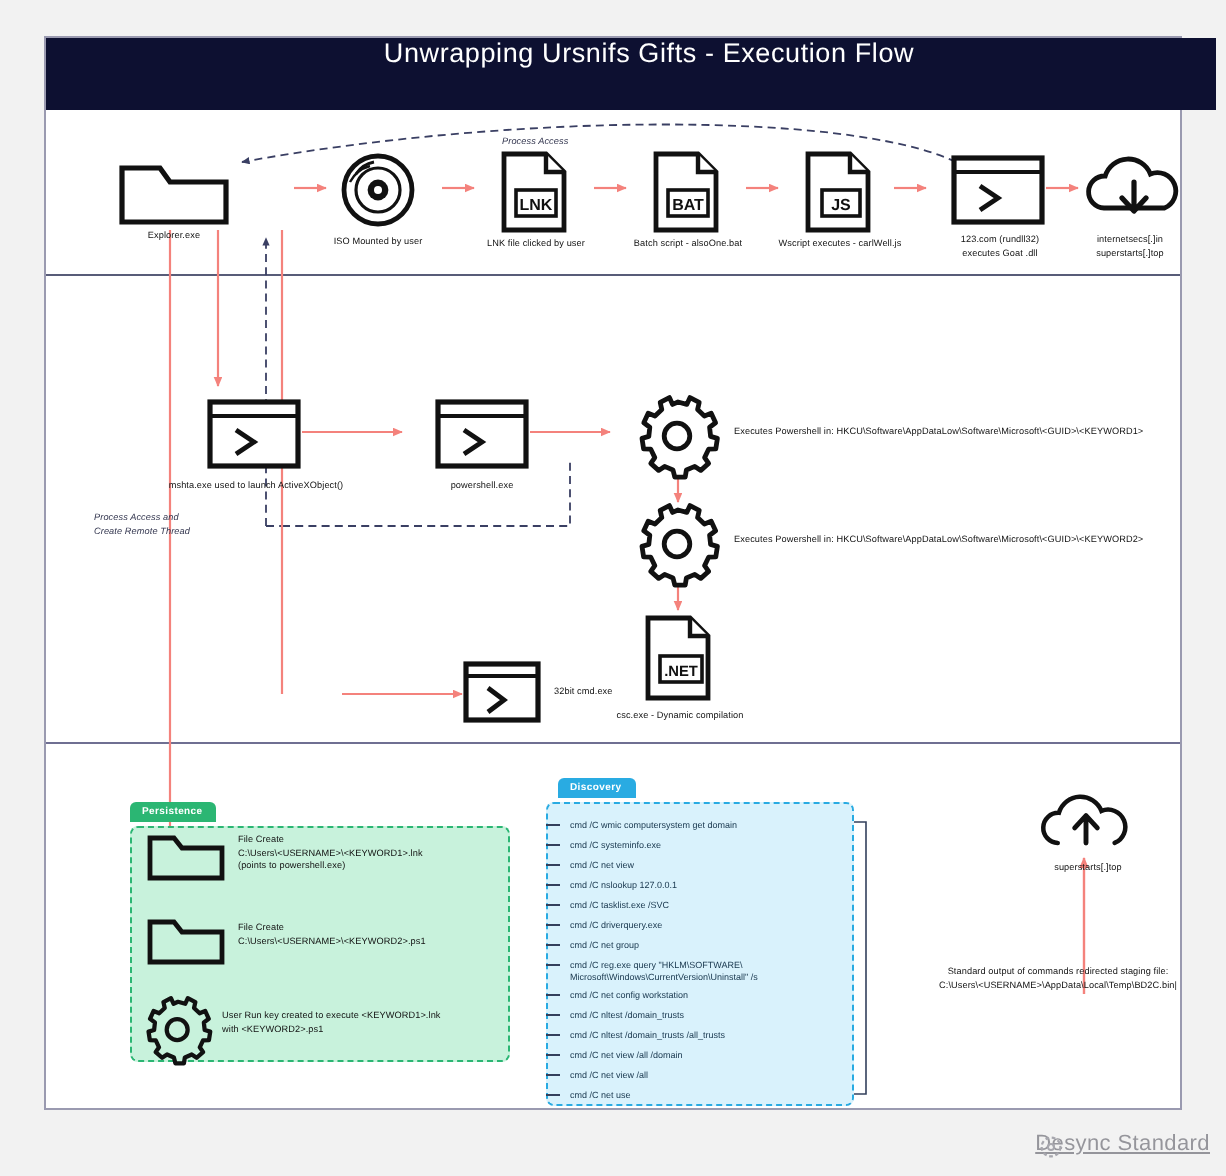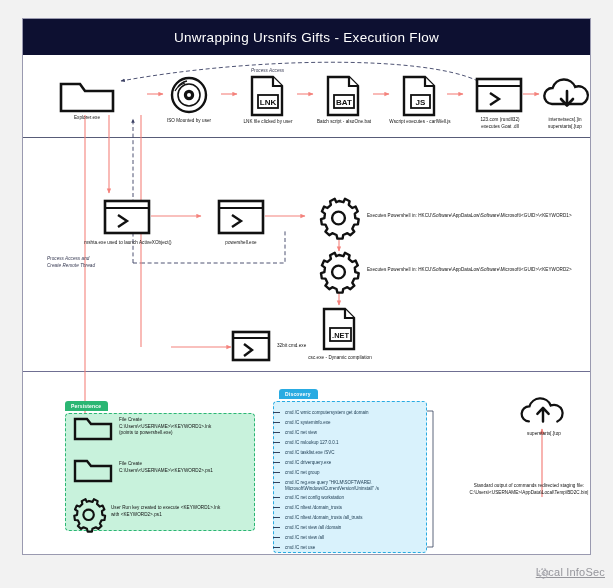--- a/index.html
+++ b/index.html
@@ -1,19 +1,19 @@
 <!DOCTYPE html>
 <html><head>
 <meta charset="utf-8">
 <style>
   html,body{margin:0;padding:0;background:#f2f2f2;}
   body{font-family:"Liberation Sans",sans-serif;}
   #page{position:relative;width:613px;height:588px;background:#f2f2f2;overflow:hidden;}
   #board{position:absolute;left:22px;top:18px;width:569px;height:537px;background:#ffffff;border:1px solid #9a9ab0;box-sizing:border-box;}
-  #titlebar{position:absolute;left:0;top:0;width:100%;height:36px;background:#0d1031;display:flex;align-items:center;justify-content:center;}
+  #titlebar{position:absolute;left:0;top:0;width:100%;height:36px;background:#0d1031;display:flex;align-items:flex-start;justify-content:center;padding-left:18px;}
   #titlebar .t{color:#ffffff;font-size:13.5px;letter-spacing:.3px;font-weight:500;}
   .divider{position:absolute;left:0;width:100%;height:0;border-top:1px solid #585c78;}
   .lbl{position:absolute;font-size:4.6px;color:#111;line-height:1.45;letter-spacing:.05px;}
   .lbl.c{text-align:center;}
   .lbl.ital{font-style:italic;color:#33364f;}
   svg{position:absolute;left:0;top:0;overflow:visible;}
   .icon{position:absolute;}
   .redline{position:absolute;background:#f4827c;}
   .tag{position:absolute;border-radius:3px 3px 0 0;color:#fff;font-size:5px;font-weight:bold;padding:2px 7px 2px 6px;letter-spacing:.2px;}
   .panel{position:absolute;box-sizing:border-box;border-radius:4px;}
@@ -283,16 +283,16 @@
     <div class="lbl c" style="left:436px;top:464px;width:140px;white-space:pre-line;">Standard output of commands redirected staging file:
 C:\Users\&lt;USERNAME&gt;\AppData\Local\Temp\BD2C.bin|</div>
 
   </div>
 
   <div id="watermark">
     <svg width="15" height="15" viewBox="0 0 16 16">
       <circle cx="8" cy="8" r="5" fill="none" stroke="#6b6b78" stroke-width="1.2" stroke-dasharray="2,1.4"></circle>
       <circle cx="8" cy="8" r="1.6" fill="none" stroke="#6b6b78" stroke-width="1"></circle>
     </svg>
-    <span class="wtext">Local InfoSec</span>
+    <span class="wtext">Desync Standard</span>
   </div>
 
 </div>
 
 </body></html>

